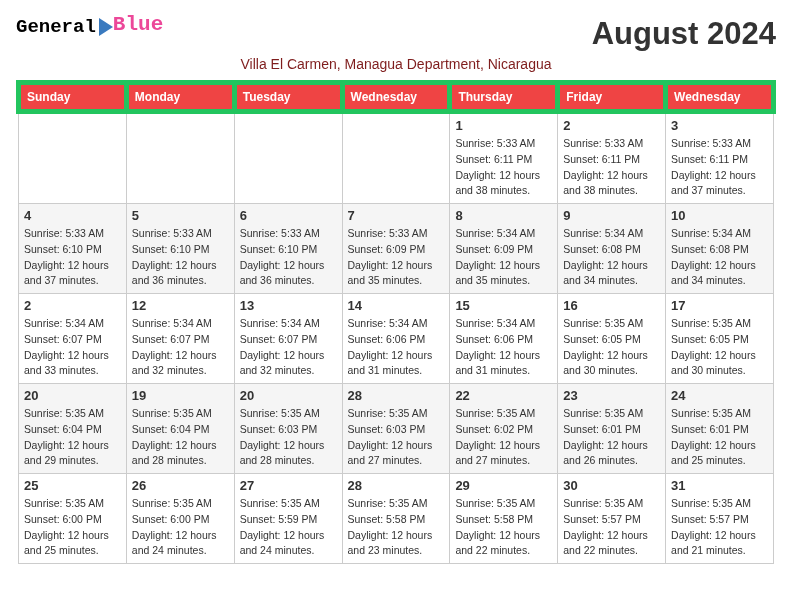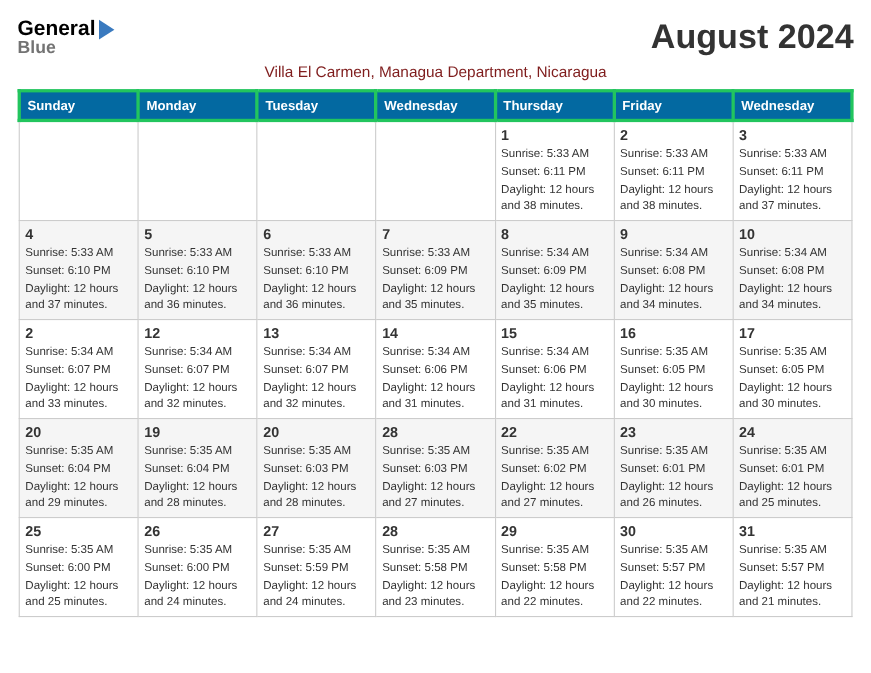--- a/index.html
+++ b/index.html
@@ -27,27 +27,27 @@
       font-size: 14px;
       color: #7f1d1d;
       margin-bottom: 8px;
     }
     .calendar {
       width: 100%;
       border-collapse: collapse;
       font-size: 11px;
     }
     .calendar th {
-      background-color: #0369a1;
+      background-color: #ef4444;
       color: #fff;
       text-align: left;
       padding: 5px 6px;
       font-size: 12px;
       font-weight: bold;
-      border: 3px solid #22c55e;
+      border: 5px solid #22c55e;
     }
     .calendar td {
       border: 1px solid #ccc;
       vertical-align: top;
       padding: 4px 5px;
       min-width: 100px;
       min-height: 80px;
       background: #fff;
     }
     .calendar tr:nth-child(even) td {
@@ -62,40 +62,41 @@
     .day-info {
       color: #333;
       line-height: 1.5;
       font-size: 10.5px;
     }
     .empty-cell {
       background: #fff !important;
     }
     .logo-container {
       display: flex;
-      flex-direction: column;
+      flex-direction: row;
+      font-family: Liberation Mono, monospace;
     }
     .logo-row1 {
       display: flex;
       align-items: center;
       font-size: 19px;
       font-weight: bold;
     }
     .logo-arrow {
       width: 0;
       height: 0;
       border-top: 9px solid transparent;
       border-bottom: 9px solid transparent;
       border-left: 14px solid #3a7abf;
       margin-left: 3px;
       display: inline-block;
     }
     .logo-row2 {
-      color: #737373;
-      font-size: 16px;
+      color: #ec4899;
+      font-size: 21px;
       font-weight: bold;
       margin-top: -3px;
     }
   </style>
 </head>
 <body>
 
 <div class="header">
   <div class="logo-container">
     <div class="logo-row1">

